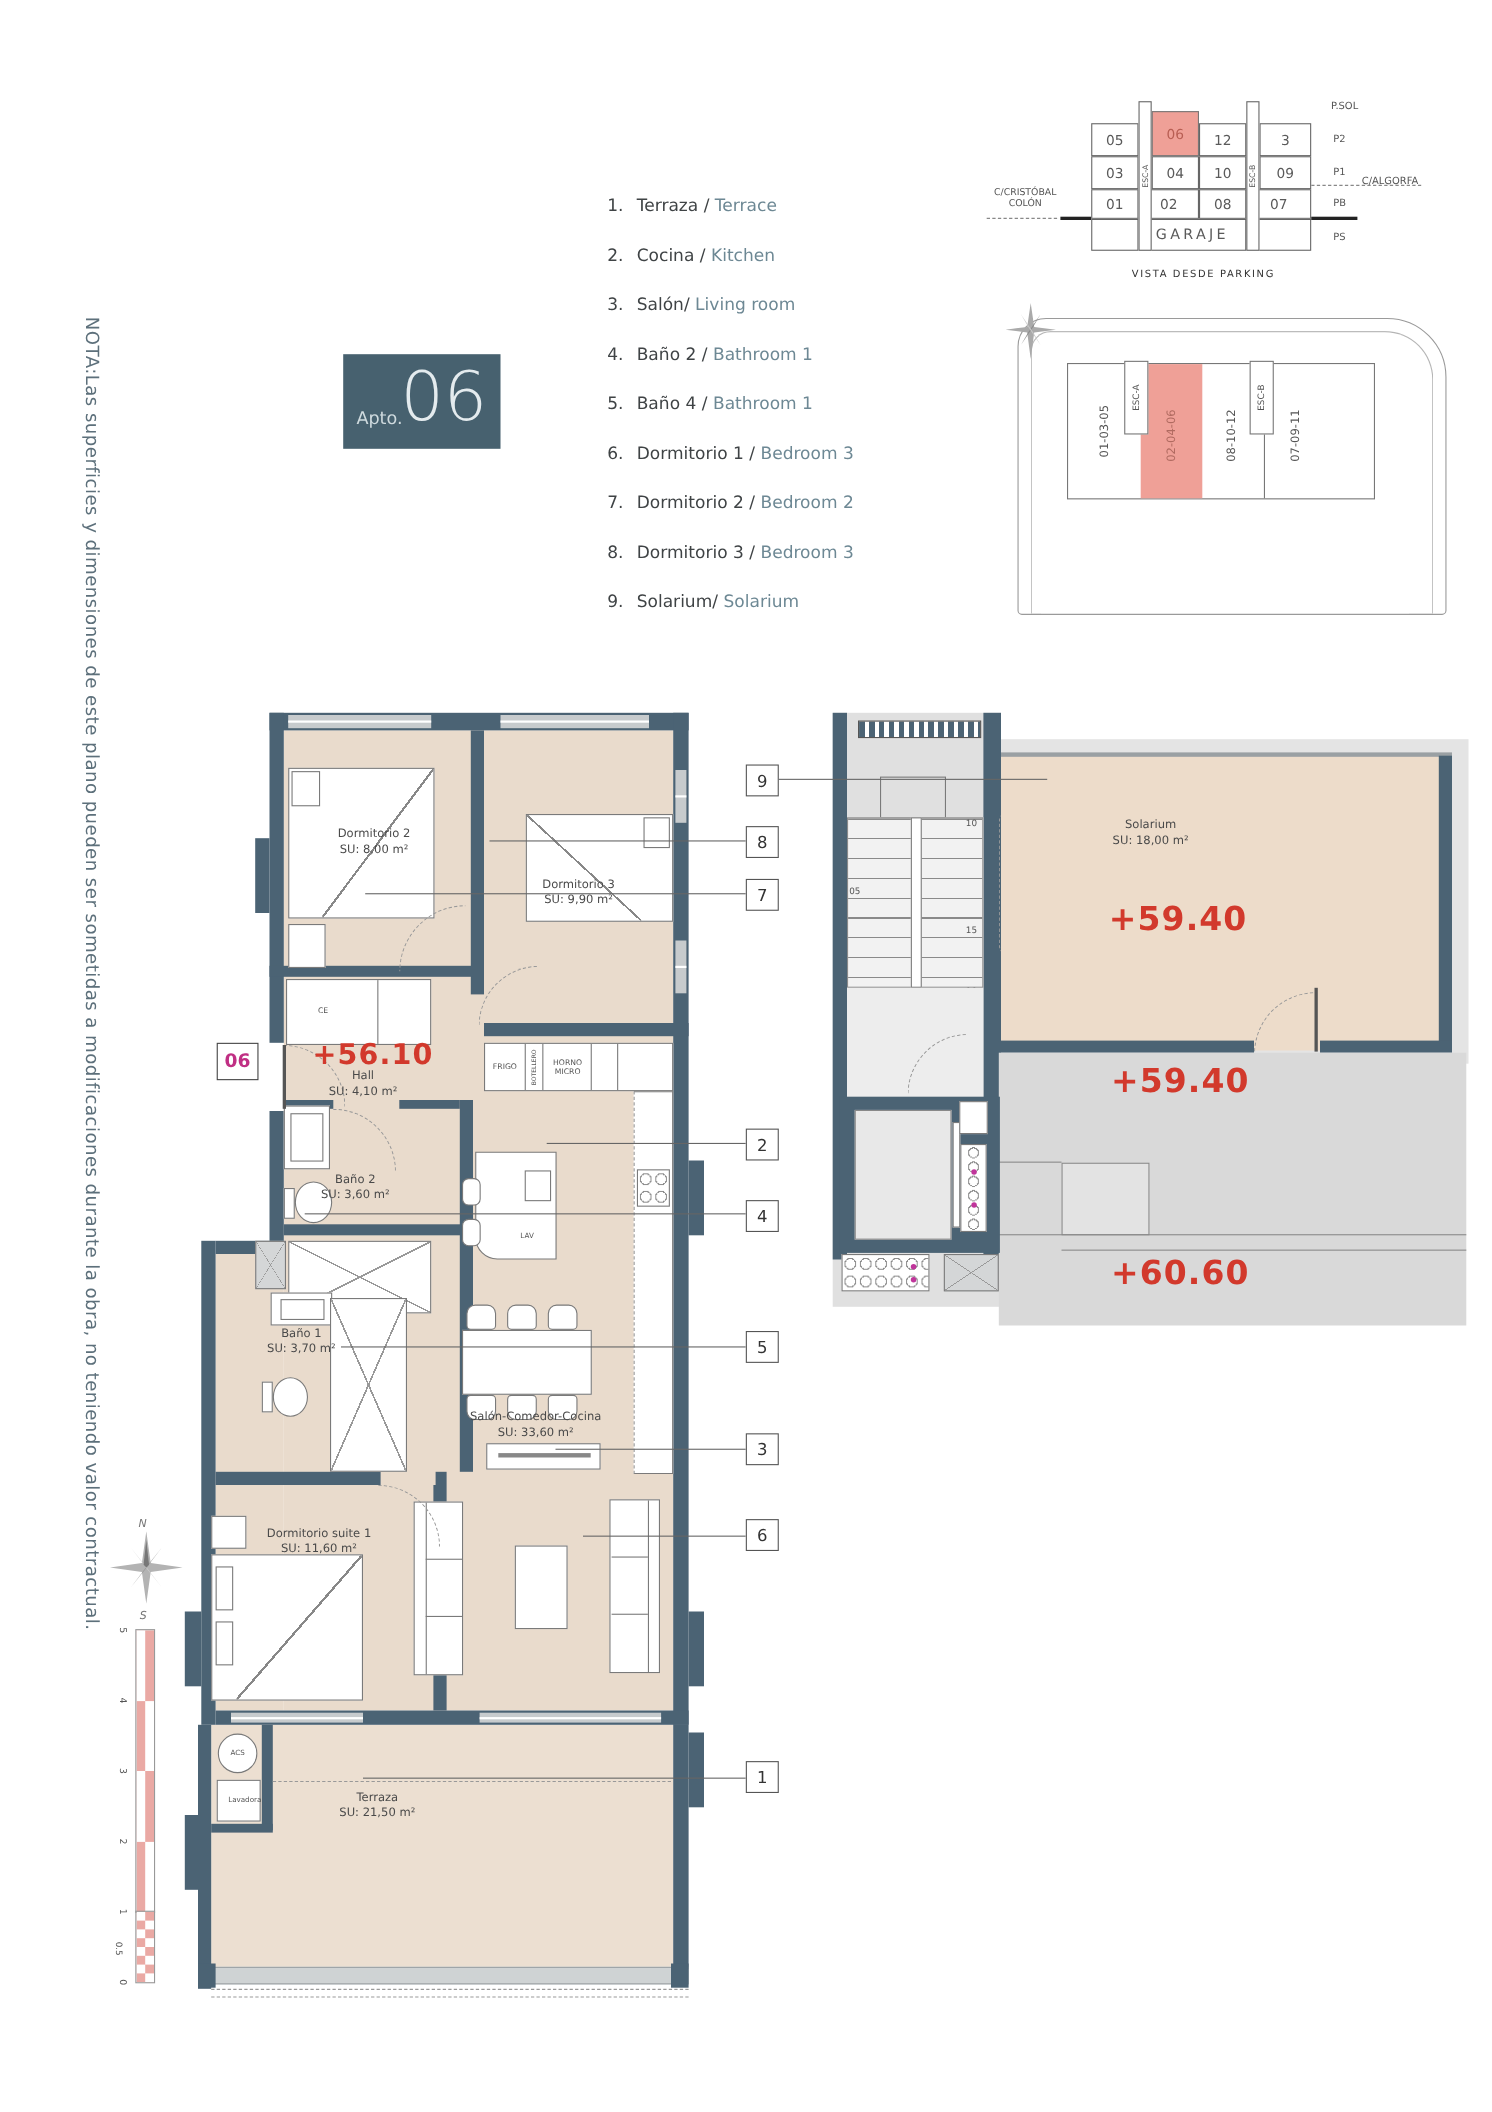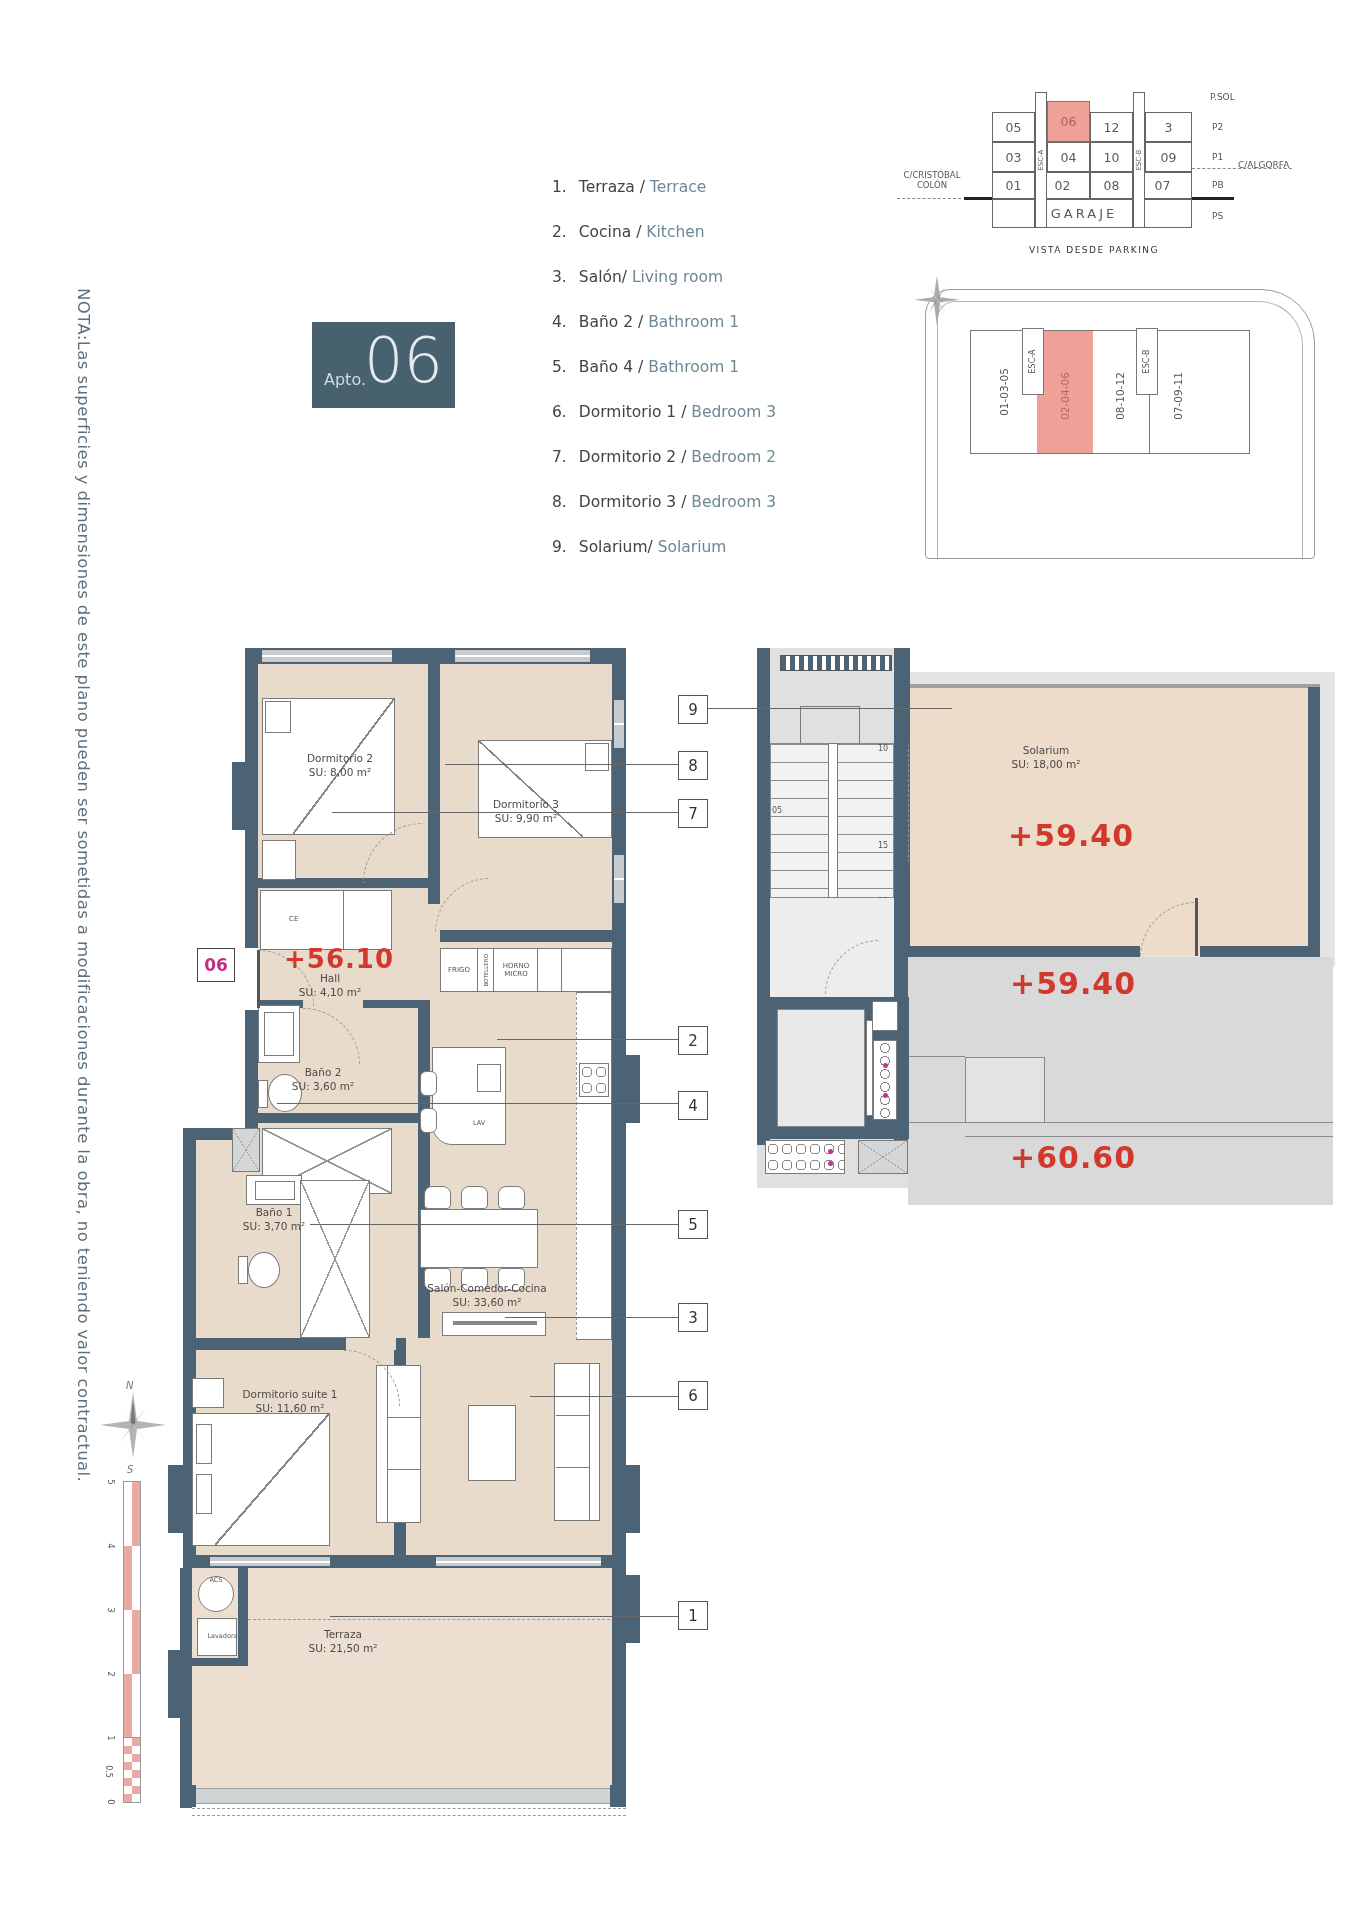--- a/index.html
+++ b/index.html
@@ -295,21 +295,21 @@
   <div class="gx dgX" style="left:232px;top:1128px;width:28px;height:44px;"></div>
   <div class="fx" style="left:246px;top:1175px;width:56px;height:30px;">
     <div class="abs fx" style="left:8px;top:5px;width:40px;height:19px;"></div>
   </div>
   <div class="fx" style="left:238px;top:1256px;width:10px;height:28px;"></div>
   <div class="fx" style="left:248px;top:1252px;width:32px;height:36px;border-radius:50% / 50%;"></div>
   <div class="fx dgX" style="left:300px;top:1180px;width:70px;height:158px;"></div>
 
   <div class="wall" style="left:238px;top:1568px;width:10px;height:96px;"></div>
   <div class="wall" style="left:192px;top:1658px;width:56px;height:8px;"></div>
-  <div class="fx" style="left:198px;top:1576px;width:36px;height:36px;border-radius:50%;display:flex;justify-content:center;">
+  <div class="fx" style="left:198px;top:1576px;width:36px;height:36px;border-radius:50%;display:flex;align-items:center;justify-content:center;">
     <span class="sm" style="font-size:6.5px;">ACS</span>
   </div>
   <div class="fx" style="left:197px;top:1618px;width:40px;height:38px;display:flex;align-items:center;justify-content:center;">
     <span class="sm" style="font-size:6.5px;margin-left:11px;">Lavadora</span>
   </div>
   <div class="abs dash-t" style="left:248px;top:1619px;width:362px;height:0;"></div>
 
   <div class="abs" style="left:192px;top:1788px;width:434px;height:16px;background:#cfd3d4;border:1px solid #9aa0a3;box-sizing:border-box;"></div>
   <div class="wall" style="left:180px;top:1785px;width:16px;height:22px;"></div>
   <div class="wall" style="left:610px;top:1785px;width:16px;height:22px;"></div>

